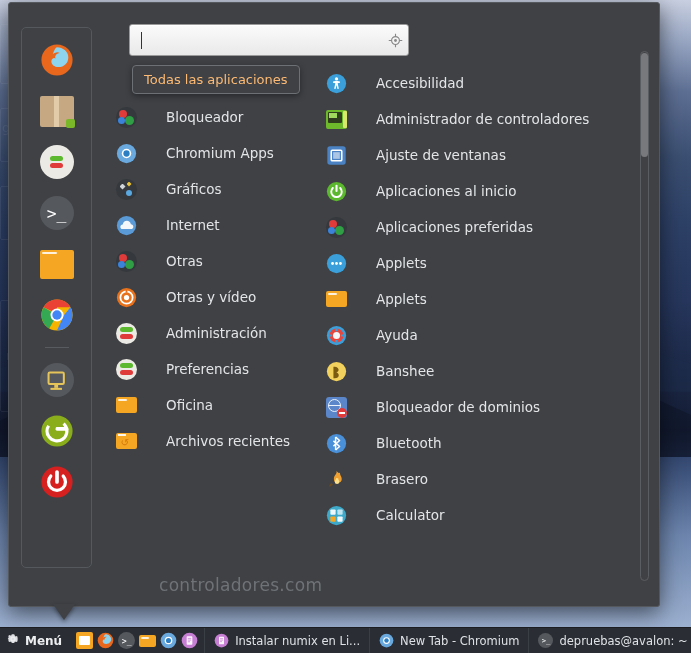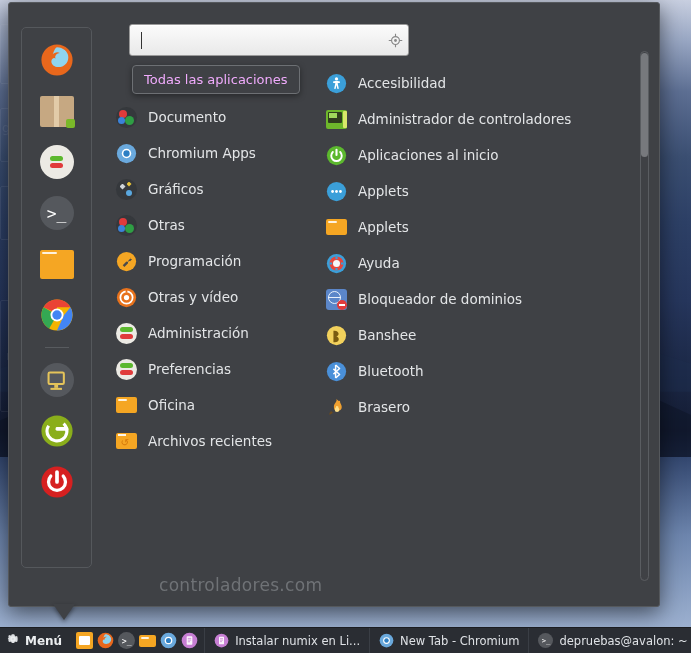--- a/index.html
+++ b/index.html
@@ -94,35 +94,35 @@
     font-family:"DejaVu Sans",sans-serif; font-size:13px; color:#222;
     padding:0 6px 0 11px; height:100%;
   }
   #caret{ position:absolute; left:11px; top:7px; width:1px; height:17px; background:#333; }
   #clearicon{ width:26px; height:100%; display:flex; align-items:center; justify-content:center; }
 
   
   #tooltip{
     position:absolute; left:123px; top:62px;
     background:#3f4145; border:1px solid #6d7074; border-radius:4px;
-    color:#f0abfc; font-size:13px;
+    color:#fdba74; font-size:13px;
     padding:6px 11px;
     box-shadow:0 2px 6px rgba(0,0,0,.4);
     white-space:nowrap;
   }
 
   
   #cats{
     position:absolute; left:100px; top:96px; width:200px;
   }
   #apps{
     position:absolute; left:310px; top:62px; width:320px;
   }
   .row{
-    display:flex; align-items:center; gap:11px;
+    display:flex; align-items:center; gap:29px;
     height:36px; padding-left:6px;
     color:#e3e5e7; font-size:13.5px;
     cursor:default;
   }
   .row .ico{ width:22px; height:22px; flex:0 0 22px; position:relative;
              display:flex; align-items:center; justify-content:center; }
   .row .lbl{ white-space:nowrap; }
 
   
   #sbtrack{
@@ -304,21 +304,21 @@
 
   <div id="cats">
       <div class="row">
         <span class="ico">
           <div style="width:21px;height:21px;border-radius:50%;background:#35383c;position:relative;">
             <div style="position:absolute;left:3px;top:3px;width:8px;height:8px;border-radius:50%;background:#e03b3b;"></div>
             <div style="position:absolute;left:9px;top:9px;width:9px;height:9px;border-radius:50%;background:#2f9e44;"></div>
             <div style="position:absolute;left:2px;top:10px;width:7px;height:7px;border-radius:50%;background:#3b82d9;"></div>
           </div>
         </span>
-        <span class="lbl">Documento</span>
+        <span class="lbl">Bloqueador</span>
       </div>
       <div class="row">
         <span class="ico">
           <svg width="21" height="21" viewBox="0 0 24 24">
             <circle cx="12" cy="12" r="11" fill="#6aa9dd"></circle>
             <circle cx="12" cy="12" r="5.4" fill="#fff"></circle>
             <circle cx="12" cy="12" r="3.6" fill="#2d7fc4"></circle>
           </svg>
         </span>
         <span class="lbl">Chromium Apps</span>
@@ -328,40 +328,40 @@
           <div style="width:21px;height:21px;border-radius:50%;background:#35383c;position:relative;">
             <div style="position:absolute;left:4px;top:5px;width:6px;height:6px;background:#cfd4da;clip-path:polygon(50% 0,100% 50%,50% 100%,0 50%);"></div>
             <div style="position:absolute;left:11px;top:3px;width:5px;height:5px;background:#e8c23b;clip-path:polygon(50% 0,100% 50%,50% 100%,0 50%);"></div>
             <div style="position:absolute;left:10px;top:11px;width:6px;height:6px;background:#5aa8e0;border-radius:50%;"></div>
           </div>
         </span>
         <span class="lbl">Gráficos</span>
       </div>
       <div class="row">
         <span class="ico">
+          <svg width="21" height="21" viewBox="0 0 24 24">
+            <circle cx="12" cy="12" r="11" fill="#5a9ad6"></circle>
+            <path d="M7 16h10c1.6 0 2.8-1.2 2.8-2.7S18.6 10.6 17 10.6c-.4-2.3-2.3-3.9-4.6-3.9-2.4 0-4.4 1.8-4.7 4.2C6 11.2 5 12.3 5 13.6 5 15 6 16 7 16z" fill="#f4f7fa"></path>
+          </svg>
+        </span>
+        <span class="lbl">Internet</span>
+      </div>
+      <div class="row">
+        <span class="ico">
           <div style="width:21px;height:21px;border-radius:50%;background:#35383c;position:relative;">
             <div style="position:absolute;left:3px;top:3px;width:8px;height:8px;border-radius:50%;background:#e03b3b;"></div>
             <div style="position:absolute;left:9px;top:9px;width:9px;height:9px;border-radius:50%;background:#2f9e44;"></div>
             <div style="position:absolute;left:2px;top:10px;width:7px;height:7px;border-radius:50%;background:#3b82d9;"></div>
           </div>
         </span>
         <span class="lbl">Otras</span>
       </div>
       <div class="row">
         <span class="ico">
           <svg width="21" height="21" viewBox="0 0 24 24">
-            <circle cx="12" cy="12" r="11" fill="#f5a623"></circle>
-            <path d="M16.5 7.5a3.6 3.6 0 01-4.6 4.6l-4.2 4.2 1.9 1.9 4.2-4.2a3.6 3.6 0 014.6-4.6l-2.3 2.3-1.4-1.4 2.3-2.3z" fill="#4a4a4a"></path>
-          </svg>
-        </span>
-        <span class="lbl">Programación</span>
-      </div>
-      <div class="row">
-        <span class="ico">
-          <svg width="21" height="21" viewBox="0 0 24 24">
             <circle cx="12" cy="12" r="11" fill="#e8721c"></circle>
             <circle cx="12" cy="12" r="7" fill="none" stroke="#fff" stroke-width="2"></circle>
             <circle cx="12" cy="12" r="3" fill="#fff"></circle>
             <rect x="11" y="2.5" width="2" height="4" fill="#e8721c"></rect>
           </svg>
         </span>
         <span class="lbl">Otras y vídeo</span>
       </div>
       <div class="row">
         <span class="ico">
@@ -417,26 +417,46 @@
             <div style="position:absolute;left:2px;top:2px;right:5px;bottom:6px;background:#2f3d1e;border-radius:1px;"></div>
             <div style="position:absolute;left:3px;top:3px;width:8px;height:5px;background:#9fd85c;"></div>
             <div style="position:absolute;right:0;top:1px;width:4px;bottom:1px;background:#d8e86a;border-radius:1px;"></div>
           </div>
         </span>
         <span class="lbl">Administrador de controladores</span>
       </div>
       <div class="row">
         <span class="ico">
           <svg width="21" height="21" viewBox="0 0 24 24">
+            <rect x="1.5" y="1.5" width="21" height="21" rx="3" fill="#4a82c4"></rect>
+            <rect x="6" y="6" width="12" height="12" rx="1.2" fill="none" stroke="#fff" stroke-width="1.8"></rect>
+            <rect x="8.2" y="8.2" width="7.6" height="7.6" fill="#fff" opacity=".55"></rect>
+          </svg>
+        </span>
+        <span class="lbl">Ajuste de ventanas</span>
+      </div>
+      <div class="row">
+        <span class="ico">
+          <svg width="21" height="21" viewBox="0 0 24 24">
             <circle cx="12" cy="12" r="11" fill="#5cb82e"></circle>
             <path d="M12 5.5v6" stroke="#fff" stroke-width="2.4" stroke-linecap="round"></path>
             <path d="M7.8 8a6 6 0 108.4 0" stroke="#fff" stroke-width="2.2" fill="none" stroke-linecap="round"></path>
           </svg>
         </span>
         <span class="lbl">Aplicaciones al inicio</span>
+      </div>
+      <div class="row">
+        <span class="ico">
+          <div style="width:21px;height:21px;border-radius:50%;background:#35383c;position:relative;">
+            <div style="position:absolute;left:3px;top:3px;width:8px;height:8px;border-radius:50%;background:#e03b3b;"></div>
+            <div style="position:absolute;left:9px;top:9px;width:9px;height:9px;border-radius:50%;background:#2f9e44;"></div>
+            <div style="position:absolute;left:2px;top:10px;width:7px;height:7px;border-radius:50%;background:#3b82d9;"></div>
+          </div>
+        </span>
+        <span class="lbl">Aplicaciones preferidas</span>
       </div>
       <div class="row">
         <span class="ico">
           <svg width="21" height="21" viewBox="0 0 24 24">
             <circle cx="12" cy="12" r="11" fill="#3b9fd9"></circle>
             <circle cx="7.5" cy="12" r="1.6" fill="#fff"></circle>
             <circle cx="12" cy="12" r="1.6" fill="#fff"></circle>
             <circle cx="16.5" cy="12" r="1.6" fill="#fff"></circle>
           </svg>
         </span>
@@ -453,60 +473,72 @@
       <div class="row">
         <span class="ico">
           <svg width="21" height="21" viewBox="0 0 24 24">
             <circle cx="12" cy="12" r="11" fill="#3b9fd9"></circle>
             <circle cx="12" cy="12" r="8" fill="#e8453c"></circle>
             <circle cx="12" cy="12" r="4" fill="#f4f7fa"></circle>
             <path d="M12 4v3M12 17v3M4 12h3M17 12h3" stroke="#3b9fd9" stroke-width="2.4"></path>
           </svg>
         </span>
         <span class="lbl">Ayuda</span>
+      </div>
+      <div class="row">
+        <span class="ico">
+          <svg width="21" height="21" viewBox="0 0 24 24">
+            <circle cx="12" cy="12" r="11" fill="#f2d15c"></circle>
+            <path d="M10 6.5c2.6 0 4.4 1.6 4.4 3.6 0 1.7-1.2 2.8-2.6 3 1.6.3 2.8 1.5 2.8 3.1 0 2-1.9 3.4-4.5 3.4H8.5V6.5z" fill="#7a5b10"></path>
+          </svg>
+        </span>
+        <span class="lbl">Banshee</span>
       </div>
       <div class="row">
         <span class="ico">
           <div style="width:21px;height:21px;background:#5b86c9;border-radius:3px;position:relative;overflow:hidden;">
             <div style="position:absolute;left:2px;top:2px;width:13px;height:13px;border-radius:50%;border:1.6px solid #e9f1fb;"></div>
             <div style="position:absolute;left:2px;top:8px;width:13px;height:1.4px;background:#e9f1fb;"></div>
             <div style="position:absolute;right:0;bottom:0;width:10px;height:10px;border-radius:50%;background:#e03b3b;"></div>
             <div style="position:absolute;right:2px;bottom:4px;width:6px;height:1.8px;background:#fff;"></div>
           </div>
         </span>
         <span class="lbl">Bloqueador de dominios</span>
       </div>
       <div class="row">
         <span class="ico">
           <svg width="21" height="21" viewBox="0 0 24 24">
-            <circle cx="12" cy="12" r="11" fill="#f2d15c"></circle>
-            <path d="M10 6.5c2.6 0 4.4 1.6 4.4 3.6 0 1.7-1.2 2.8-2.6 3 1.6.3 2.8 1.5 2.8 3.1 0 2-1.9 3.4-4.5 3.4H8.5V6.5z" fill="#7a5b10"></path>
-          </svg>
-        </span>
-        <span class="lbl">Banshee</span>
-      </div>
-      <div class="row">
-        <span class="ico">
-          <svg width="21" height="21" viewBox="0 0 24 24">
             <circle cx="12" cy="12" r="11" fill="#4a90d9"></circle>
             <path d="M11 4.5l4.5 4-7 6.5M11 19.5l4.5-4-7-6.5" stroke="#fff" stroke-width="1.7" fill="none" stroke-linejoin="round"></path>
             <path d="M11 4.5v15" stroke="#fff" stroke-width="1.7"></path>
           </svg>
         </span>
         <span class="lbl">Bluetooth</span>
       </div>
       <div class="row">
         <span class="ico">
           <svg width="21" height="21" viewBox="0 0 24 24">
             <path d="M12 2c1 4-3 5-3 9a4.5 4.5 0 009 .5c0-3-2.5-4.5-2-7.5-1.5 1.5-2.5 0-4-2z" fill="#f0a030"></path>
             <path d="M11.5 10c.5 2-1.5 2.6-1.5 4.5a2.6 2.6 0 005.2 0c0-1.8-1.6-2.4-1.3-4.3-.8.9-1.6.4-2.4-.2z" fill="#fde08a"></path>
             <path d="M6 16c-1.5 1-2.5 2.5-2 4.5l4-2.5z" fill="#6b4a1e"></path>
           </svg>
         </span>
         <span class="lbl">Brasero</span>
+      </div>
+      <div class="row">
+        <span class="ico">
+          <svg width="21" height="21" viewBox="0 0 24 24">
+            <circle cx="12" cy="12" r="11" fill="#3fa9c9"></circle>
+            <rect x="5" y="5" width="6" height="6" rx="1" fill="#fff" opacity=".92"></rect>
+            <rect x="13" y="5" width="6" height="6" rx="1" fill="#cfeaf3" opacity=".9"></rect>
+            <rect x="5" y="13" width="6" height="6" rx="1" fill="#f5a623"></rect>
+            <rect x="13" y="13" width="6" height="6" rx="1" fill="#fff" opacity=".92"></rect>
+          </svg>
+        </span>
+        <span class="lbl">Calculator</span>
       </div>
     </div>
 
   <div id="sbtrack">
     <div id="sbthumb"></div>
   </div>
 
   <div id="watermark">controladores.com</div>
 </div>
 <div id="menu-tail"></div>

